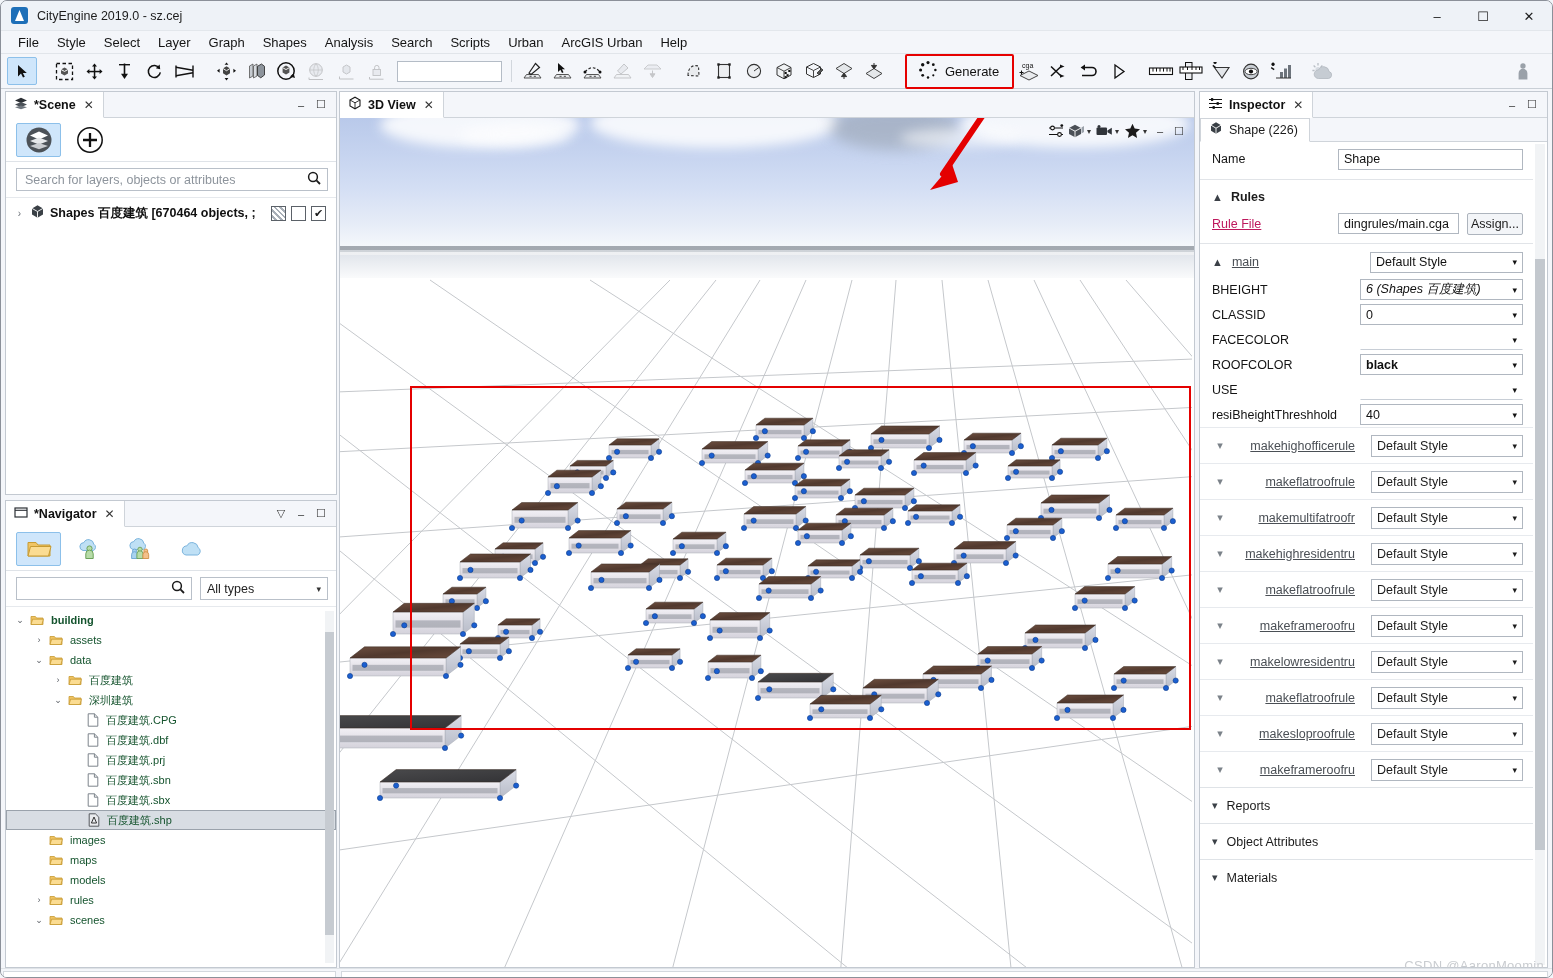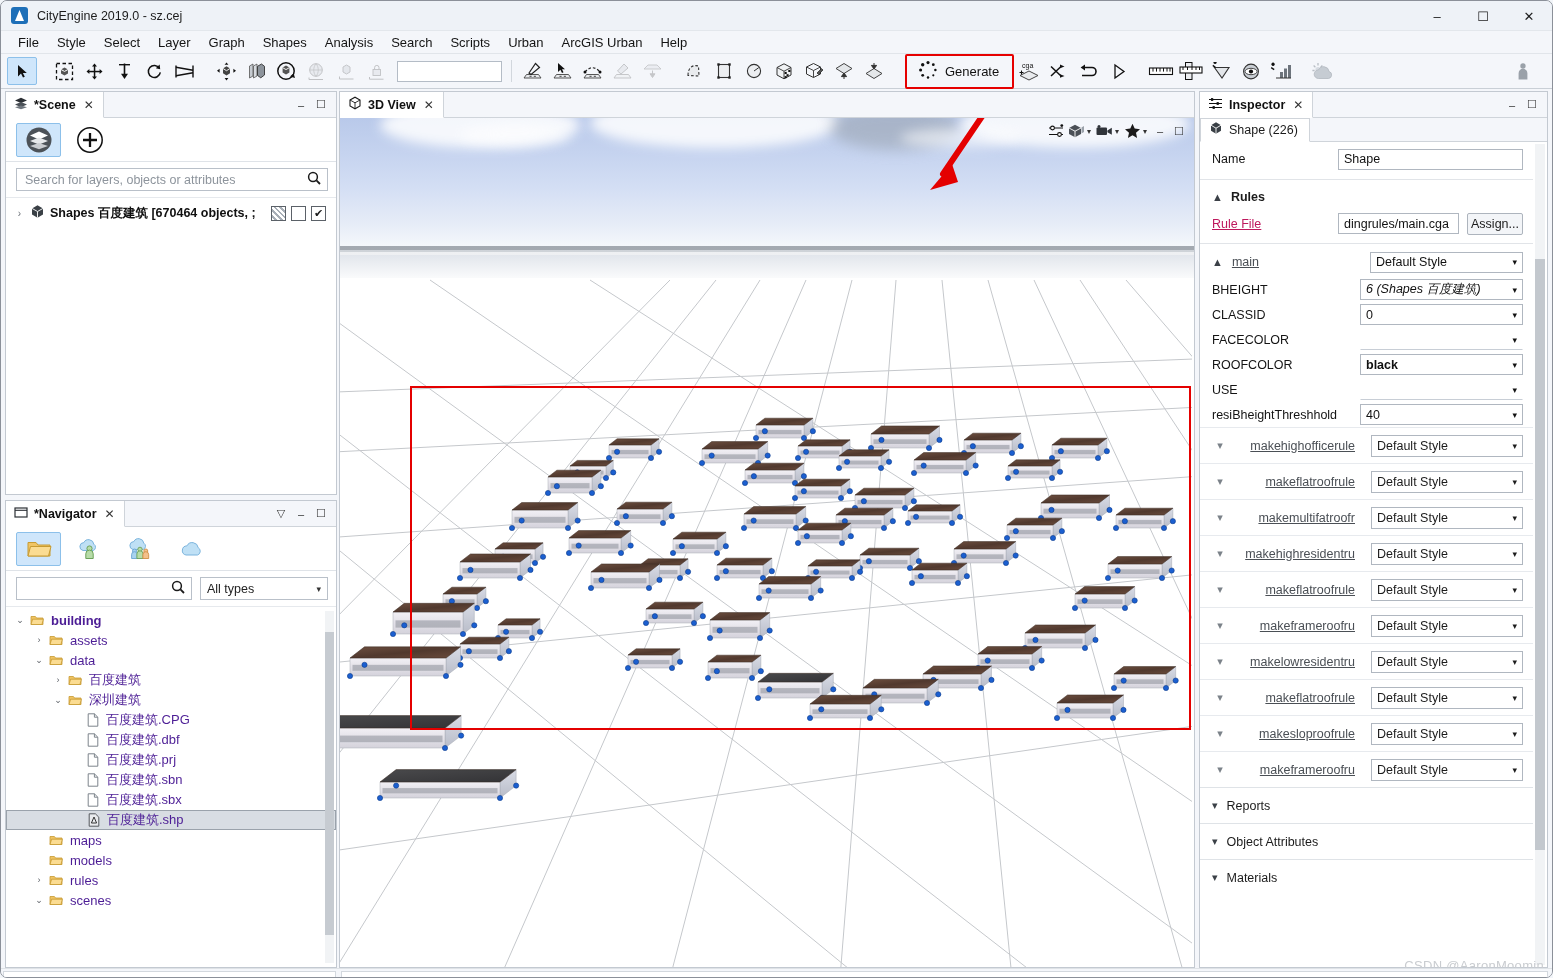--- a/index.html
+++ b/index.html
@@ -93,21 +93,21 @@
   .scene-row .lbl { font-size:12.5px; font-weight:bold; color:#101010; white-space:nowrap;
     overflow:hidden; flex:1 1 auto; }
   .cbx { width:15px; height:15px; border:1px solid #5b6168; background:#fff; flex:none;
     display:flex; align-items:center; justify-content:center; font-size:11px; }
   .cbx.hatch { background:repeating-linear-gradient(45deg,#fff 0 2px,#a8afb7 2px 4px); }
   .arrow-r { width:11px; color:#6b7178; font-size:10px; text-align:center; flex:none; }
 
   
   .navtree { flex:1 1 auto; overflow:hidden; background:#fff; padding-top:3px; position:relative; }
   .nrow { display:flex; align-items:center; height:20px; gap:4px; white-space:nowrap; }
-  .nrow .nlbl { font-size:13px; color:#4c1d95; }
+  .nrow .nlbl { font-size:11px; color:#14532d; }
   .nrow.bold .nlbl { font-weight:bold; }
   .nrow.selected { background:#d8dde3; border:1px solid #9aa2ab; }
   .twist { width:12px; text-align:center; font-size:9px; color:#5c6168; flex:none; }
   .nav-scroll { position:absolute; right:2px; top:4px; width:9px; bottom:4px; background:#f1f3f5; }
   .nav-scroll i { position:absolute; left:0; right:0; top:6%; height:86%; background:#c6cbd1; }
 
   
   .view-panel { flex:1 1 auto; display:flex; flex-direction:column; border:1px solid #c3c9d1;
     background:#fff; overflow:hidden; }
   .viewport { flex:1 1 auto; position:relative; overflow:hidden; background:#fff; }
@@ -773,20 +773,30 @@
               <span class="nlbl">百度建筑.shp</span>
             </div>
             <div class="nrow" style="padding-left: 27px;">
               <span class="twist"></span>
               <span style="display: flex; align-items: center; margin-right: 3px;">
                 <svg width="14" height="12" viewBox="0 0 14 12">
                   <path d="M1 2.5 H5.4 L6.6 4 H13 V10.5 H1 Z" fill="#f0c464" stroke="#c79b32" stroke-width=".8"></path>
                   <path d="M2.6 5.2 H13.4 L11.9 10.5 H1 Z" fill="#fbdc92" stroke="#c79b32" stroke-width=".8"></path>
                 </svg>
               </span>
+              <span class="nlbl">images</span>
+            </div>
+            <div class="nrow" style="padding-left: 27px;">
+              <span class="twist"></span>
+              <span style="display: flex; align-items: center; margin-right: 3px;">
+                <svg width="14" height="12" viewBox="0 0 14 12">
+                  <path d="M1 2.5 H5.4 L6.6 4 H13 V10.5 H1 Z" fill="#f0c464" stroke="#c79b32" stroke-width=".8"></path>
+                  <path d="M2.6 5.2 H13.4 L11.9 10.5 H1 Z" fill="#fbdc92" stroke="#c79b32" stroke-width=".8"></path>
+                </svg>
+              </span>
               <span class="nlbl">maps</span>
             </div>
             <div class="nrow" style="padding-left: 27px;">
               <span class="twist"></span>
               <span style="display: flex; align-items: center; margin-right: 3px;">
                 <svg width="14" height="12" viewBox="0 0 14 12">
                   <path d="M1 2.5 H5.4 L6.6 4 H13 V10.5 H1 Z" fill="#f0c464" stroke="#c79b32" stroke-width=".8"></path>
                   <path d="M2.6 5.2 H13.4 L11.9 10.5 H1 Z" fill="#fbdc92" stroke="#c79b32" stroke-width=".8"></path>
                 </svg>
               </span>

